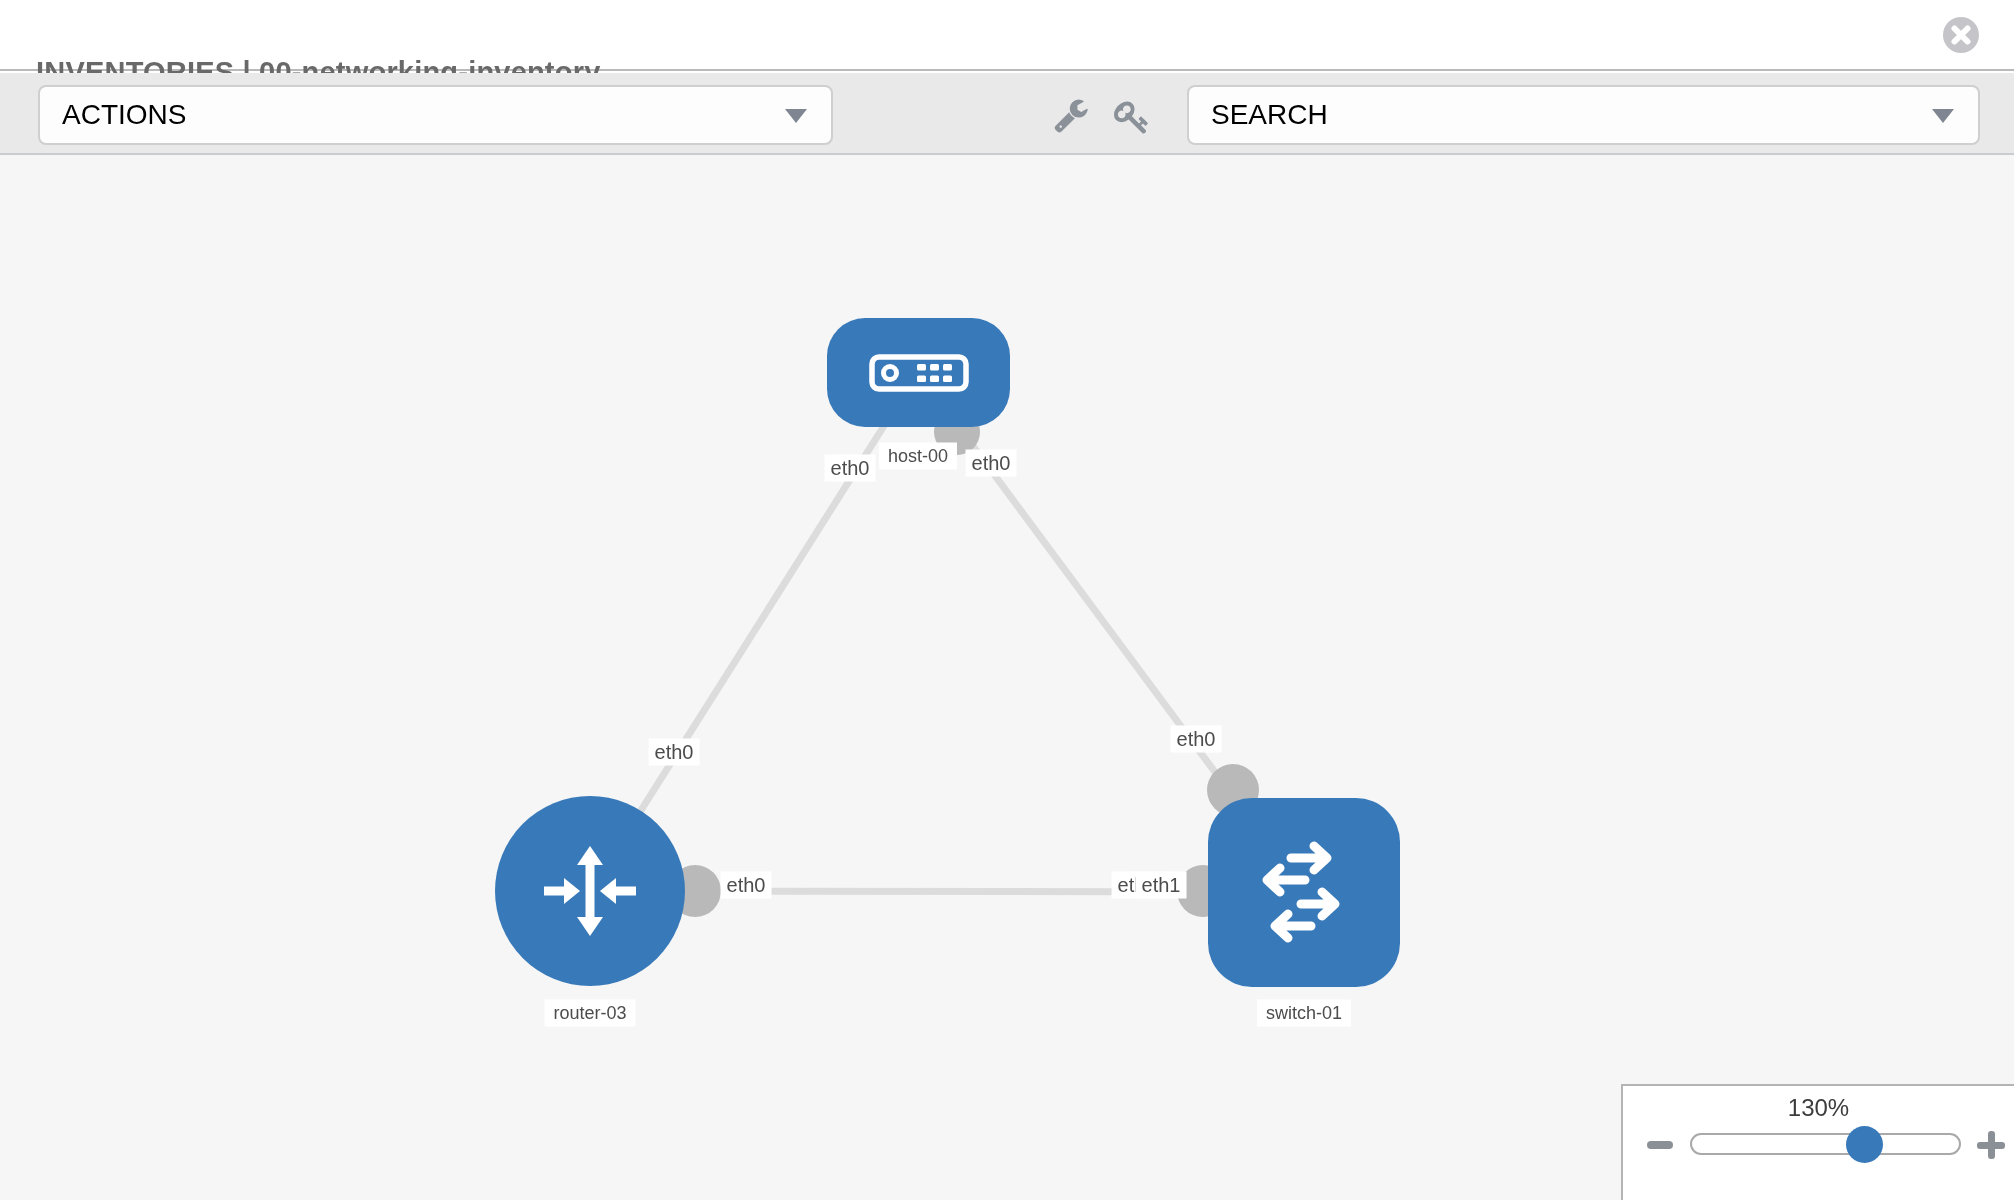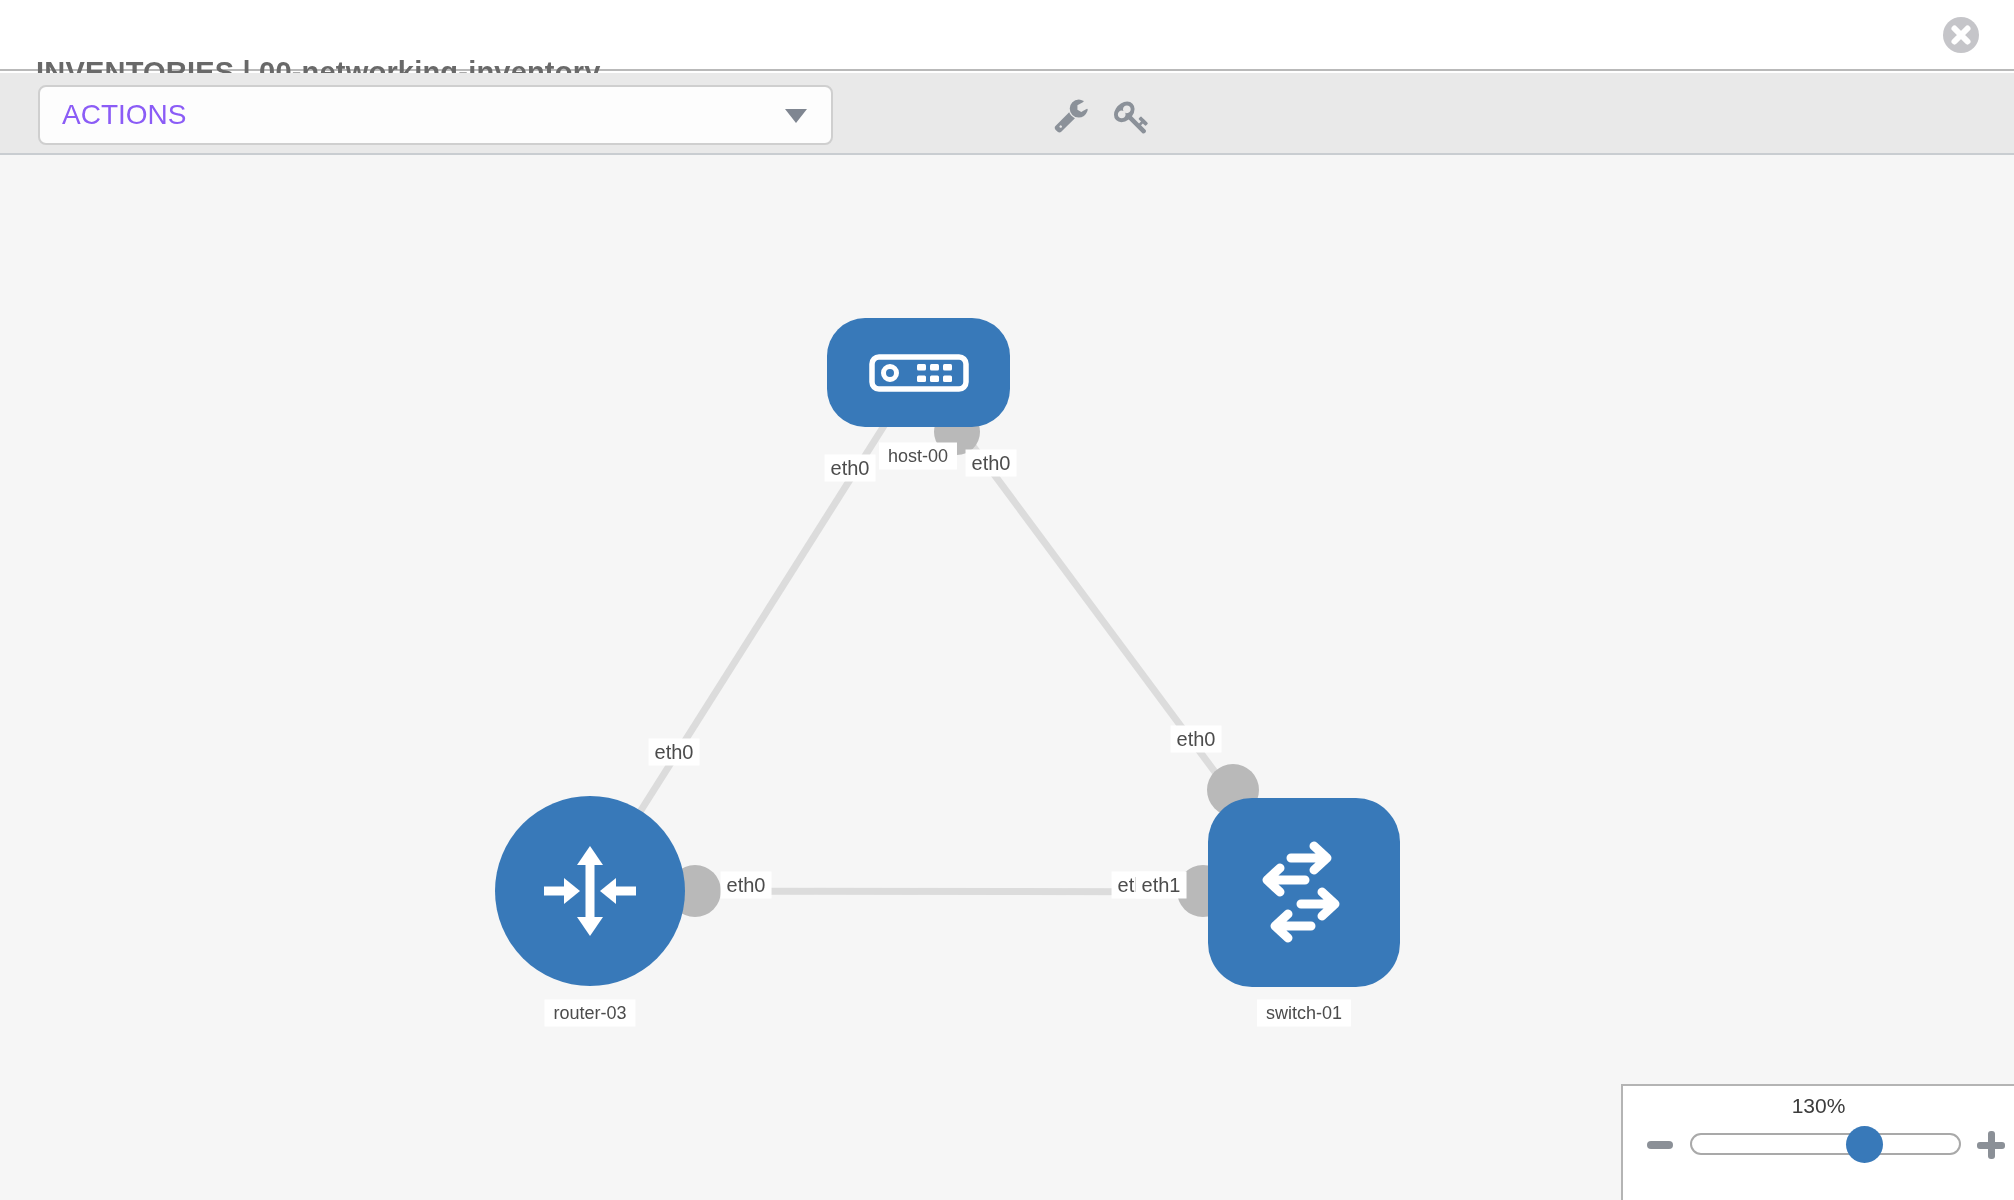--- a/index.html
+++ b/index.html
@@ -9,21 +9,21 @@
   
   .header { position:absolute; left:0; top:0; width:2014px; height:71px; background:#fff; border-bottom:2px solid #b9b9b9; }
   .title { position:absolute; left:36px; top:16px; font-size:29px; font-weight:bold; color:#696969; letter-spacing:.2px; white-space:nowrap;margin-top:40px; }
   .close-btn { position:absolute; left:1942px; top:16px; width:38px; height:38px; cursor:pointer; }
 
   
   .toolbar { position:absolute; left:0; top:73px; width:2014px; height:82px; background:#e9e9e9; border-bottom:2px solid #c9cdd1; }
   .dropdown { position:absolute; top:12px; height:60px; background:#fdfdfd; border:2px solid #cfcfcf; border-radius:8px; }
   .dd-actions { left:38px; width:795px; }
   .dd-search  { left:1187px; width:793px; }
-  .dd-label { position:absolute; left:22px; top:0; line-height:56px; font-size:28px; color:#8b5cf6; }
+  .dd-label { position:absolute; left:22px; top:0; line-height:56px; font-size:28px; color:#000000; }
   .chevron { position:absolute; right:24px; top:22px; width:0; height:0;
              border-left:11px solid transparent; border-right:11px solid transparent; border-top:14px solid #7f8691; }
   .tool-ico { position:absolute; top:24px; width:36px; height:36px; cursor:pointer; }
   .tool-ico svg { width:36px; height:36px; fill:#8b9199; }
   .ico-wrench { left:1053px; }
   .ico-key { left:1114px; top:26px; }
 
   
   .canvas { position:absolute; left:0; top:155px; width:2014px; height:1045px; background:#f6f6f6; overflow:hidden; }
   .links-layer { position:absolute; left:0; top:0; }
@@ -33,21 +33,21 @@
   .node-router { left:495px; top:641px; width:190px; height:190px; border-radius:50%; }
   .node-switch { left:1208px; top:643px; width:192px; height:189px; border-radius:44px; }
 
   .nlabel, .ilabel { position:absolute; transform:translate(-50%,-50%); background:#ffffff; color:#4c4c4c; white-space:nowrap; }
   .nlabel { font-size:18px; padding:3px 9px; }
   .ilabel { font-size:20px; padding:2px 6px; }
 
   
   .zoom-panel { position:absolute; left:1621px; top:1084px; width:393px; height:116px; background:#fff;
                 border-top:2px solid #b4b4b4; border-left:2px solid #b4b4b4; }
-  .zoom-level { position:absolute; left:0; right:0; top:8px; text-align:center; font-size:21px; color:#3c3c3c; }
+  .zoom-level { position:absolute; left:0; right:0; top:8px; text-align:center; font-size:24px; color:#3c3c3c; }
   .zoom-out { position:absolute; left:20px; top:44px; width:34px; height:30px; cursor:pointer; }
   .minus-icon { position:absolute; left:4px; top:11px; width:26px; height:8px; background:#8b9097; border-radius:4px; }
   .zoom-track { position:absolute; left:67px; top:47px; width:271px; height:22px; background:#fff;
                 border:2px solid #a9a9a9; border-radius:12px; cursor:pointer; }
   .zoom-knob { position:absolute; left:223px; top:40px; width:37px; height:37px; border-radius:50%; background:#3879b9; cursor:pointer; }
   .zoom-in { position:absolute; left:351px; top:42px; width:34px; height:34px; cursor:pointer; }
   .plus-icon { position:absolute; left:3px; top:3px; width:28px; height:28px; }
   .plus-icon::before { content:""; position:absolute; left:0; top:10.5px; width:28px; height:7px; background:#8b9097; border-radius:3px; }
   .plus-icon::after  { content:""; position:absolute; left:10.5px; top:0; width:7px; height:28px; background:#8b9097; border-radius:3px; }
 </style>
@@ -76,20 +76,24 @@
       <svg viewBox="0 0 1792 1792">
         <path d="M448 1472q0-26-19-45t-45-19-45 19-19 45 19 45 45 19 45-19 19-45zm644-420l-682 682q-37 37-90 37-52 0-91-37l-106-108q-38-36-38-90 0-53 38-91l681-681q39 98 114.5 173.5t173.5 114.5zm634-435q0 39-23 106-47 134-164.5 217.5t-258.5 83.5q-185 0-316.5-131.5t-131.5-316.5 131.5-316.5 316.5-131.5q58 0 121.5 16.5t107.5 46.5q16 11 16 28t-16 28l-293 169v224l193 107q5-3 79-48.5t135.5-81 70.5-35.5q15 0 23.5 10t8.5 25z"></path>
       </svg>
     </div>
     <div class="tool-ico ico-key">
       <svg viewBox="0 0 1792 1792">
         <path d="M832 512q0-80-56-136t-136-56-136 56-56 136q0 42 19 83-41-19-83-19-80 0-136 56t-56 136 56 136 136 56 136-56 56-136q0-42-19-83 41 19 83 19 80 0 136-56t56-136zm851 704q0 17-49 66t-66 49q-9 0-28.5-16t-36.5-33-38.5-40-24.5-26l-96 96 220 220q28 28 28 68 0 42-39 81t-81 39q-40 0-68-28l-671-671q-176 131-365 131-163 0-265.5-102.5t-102.5-265.5q0-160 95-313t248-248 313-95q163 0 265.5 102.5t102.5 265.5q0 189-131 365l355 355 96-96q-3-3-26-24.5t-40-38.5-33-36.5-16-28.5q0-17 49-66t66-49q13 0 23 10 6 6 46 44.5t82 79.5 86.5 86 73 78 28.5 41z"></path>
       </svg>
     </div>
 
+    <div class="dropdown dd-search">
+      <div class="dd-label">SEARCH</div>
+      <div class="chevron"></div>
+    </div>
   </div>
 
   <div class="canvas">
 
     <svg class="links-layer" width="2014" height="1045" viewBox="0 0 2014 1045">
       <line x1="918" y1="217" x2="590" y2="736" stroke="#dcdcdc" stroke-width="7"></line>
       <line x1="918" y1="217" x2="1304" y2="737" stroke="#dcdcdc" stroke-width="7"></line>
       <line x1="590" y1="736" x2="1304" y2="737" stroke="#dcdcdc" stroke-width="7"></line>
       <circle cx="957" cy="277" r="23" fill="#b9b9b9"></circle>
       <circle cx="695" cy="736" r="26" fill="#b9b9b9"></circle>

